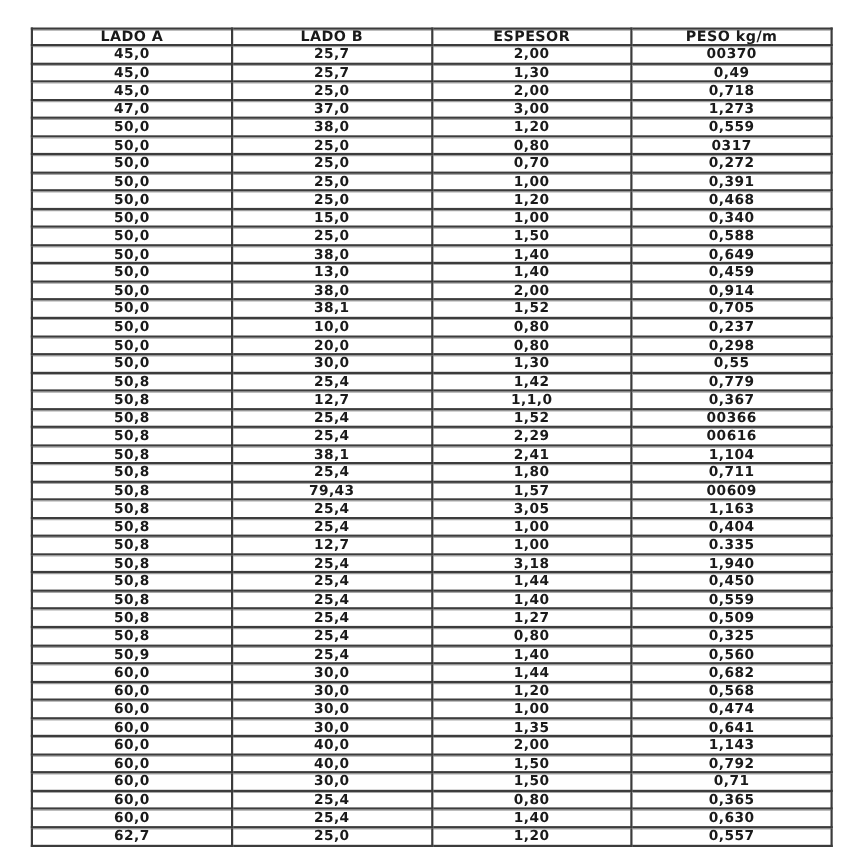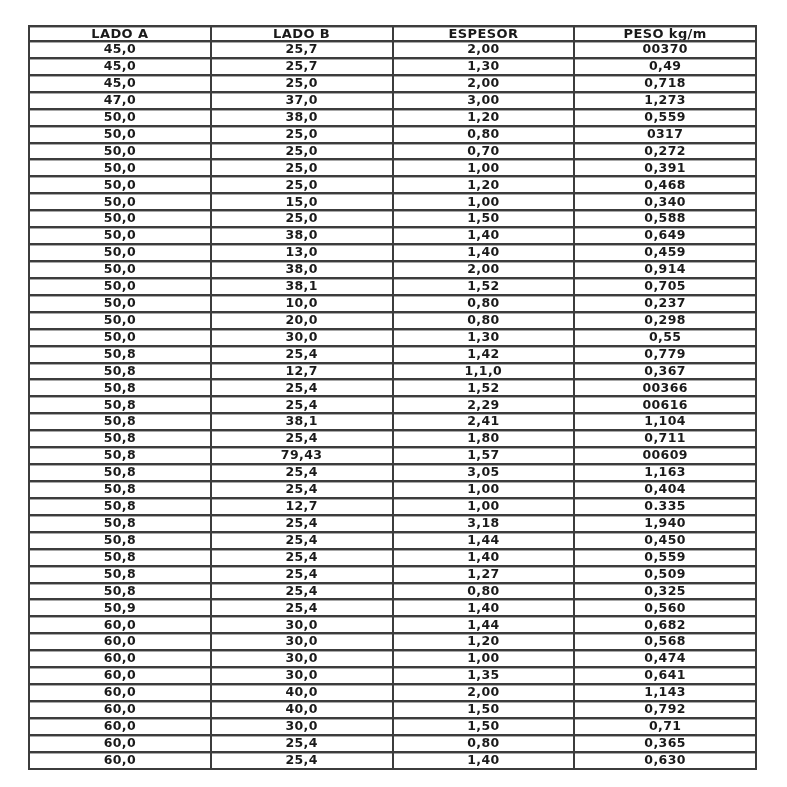--- a/index.html
+++ b/index.html
@@ -315,15 +315,21 @@
           <td>25,4</td>
           <td>0,80</td>
           <td>0,365</td>
         </tr>
         <tr>
           <td>60,0</td>
           <td>25,4</td>
           <td>1,40</td>
           <td>0,630</td>
         </tr>
+        <tr>
+          <td>62,7</td>
+          <td>25,0</td>
+          <td>1,20</td>
+          <td>0,557</td>
+        </tr>
       </tbody>
   </table>
 </div>
 
 </body></html>

